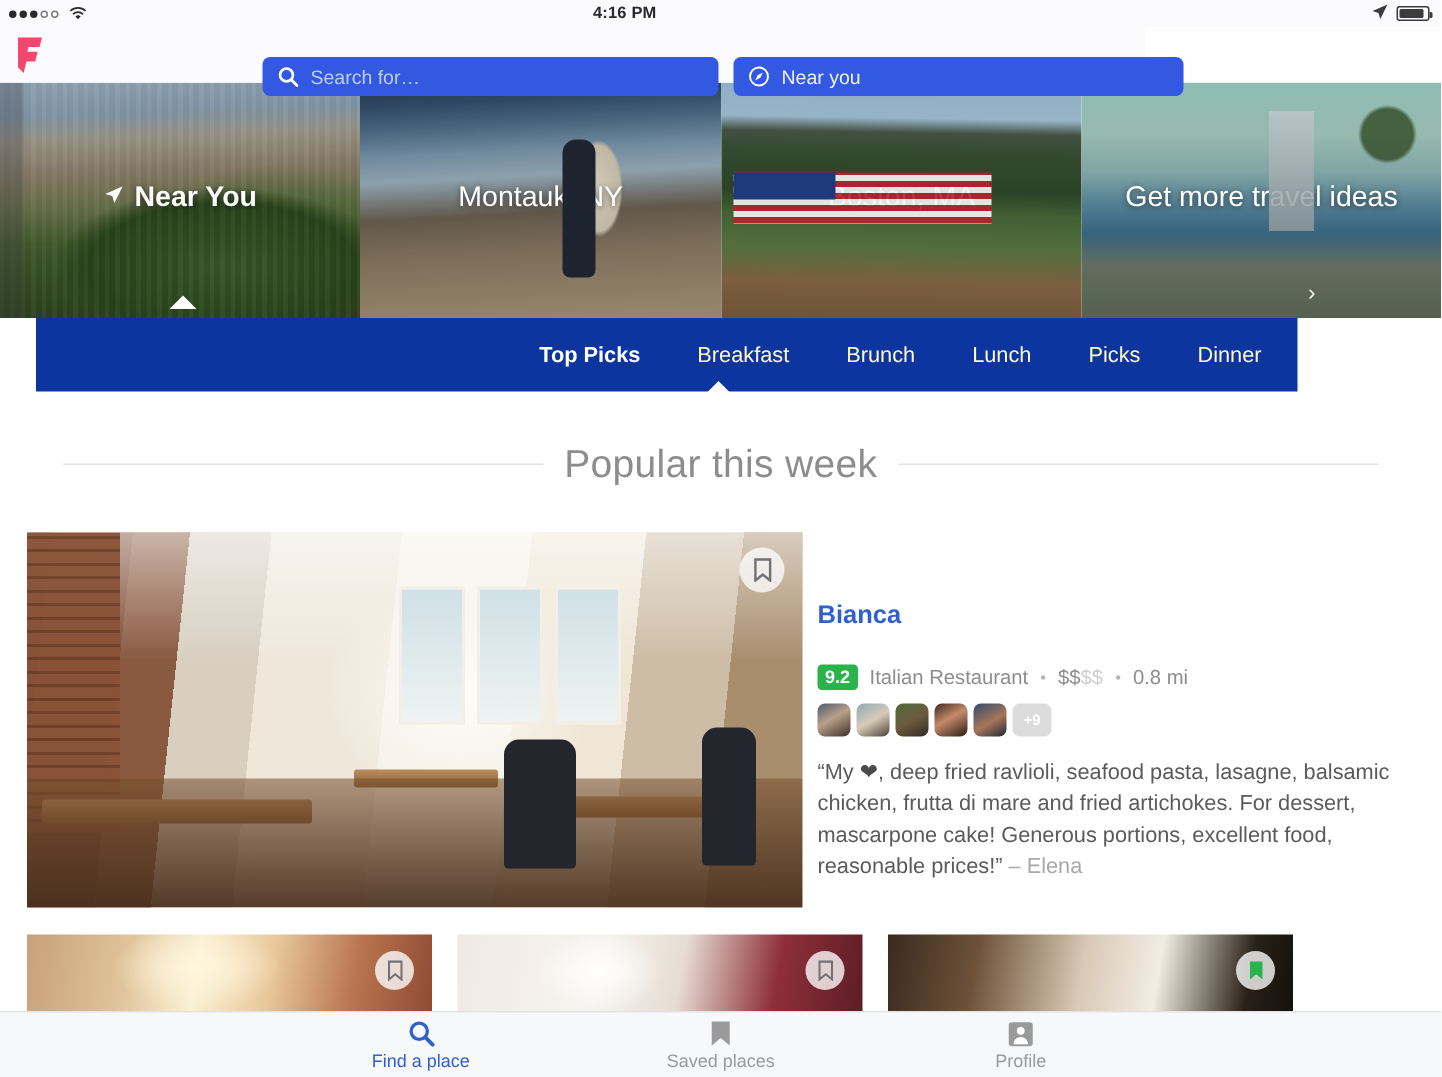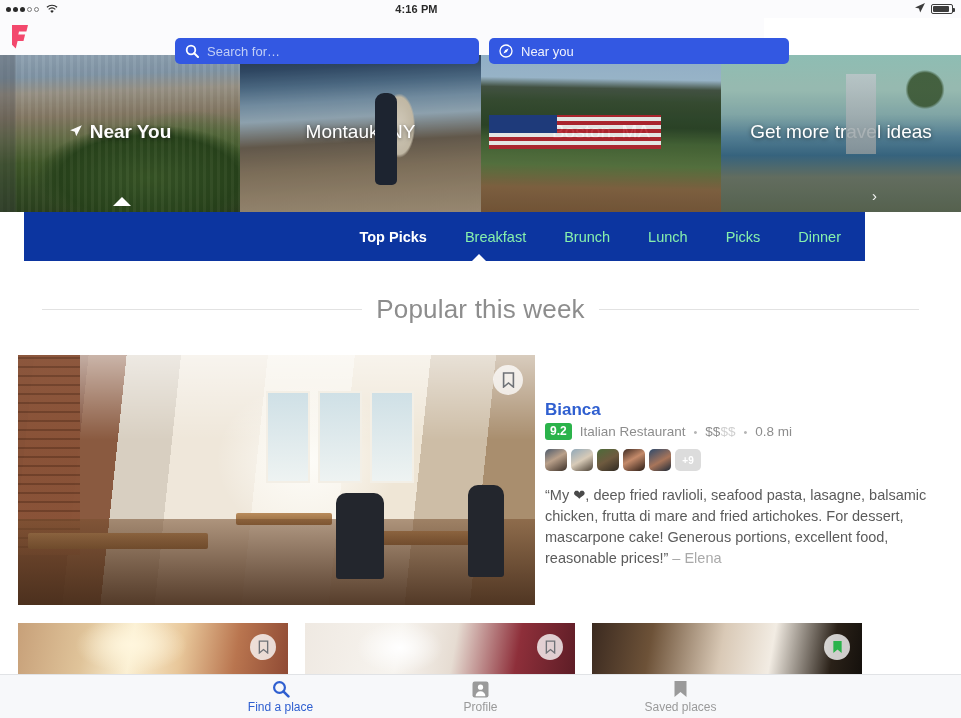--- a/index.html
+++ b/index.html
@@ -115,21 +115,21 @@
     border-bottom:9px solid #ffffff; z-index:25;
   }
 
   
   .catnav{
     position:absolute; top:212px; left:0; width:841px; height:49px;
     background:#0c35a0; z-index:18;
     display:flex; align-items:center; justify-content:flex-end;
     padding-right:24px; gap:38px;margin-left:24px;
   }
-  .cat{ color:#86efac; font-size:14.5px; cursor:pointer; white-space:nowrap; }
+  .cat{ color:#fef9c3; font-size:14.5px; cursor:pointer; white-space:nowrap; }
   .cat.active{ color:#ffffff; font-weight:bold; position:relative; }
   .cat-arrow{
     position:absolute; left:470px; top:254px; width:0; height:0;
     border-left:9px solid transparent; border-right:9px solid transparent;
     border-bottom:9px solid #ffffff; z-index:19;
   }
 
   
   .sec{
     position:absolute; top:288px; left:0; width:961px; height:42px;
@@ -170,21 +170,21 @@
   }
   .fphoto .person{ position:absolute; background:#23262d; border-radius:10px 10px 3px 3px; }
   .bookmark-btn{
     position:absolute; right:12px; top:10px; width:30px; height:30px; border-radius:50%;
     background:rgba(255,255,255,.75); display:flex; align-items:center; justify-content:center;
     cursor:pointer;
   }
 
   .finfo{ position:absolute; left:527px; top:45px; width:416px; }
   .vname{ font-size:17px; color:#2f5fd0; font-weight:bold; cursor:pointer; }
-  .vmeta{ display:flex; align-items:center; gap:8px; margin-top:3px; font-size:13.5px; color:#8d8d8d;}
+  .vmeta{ display:flex; align-items:center; gap:8px; margin-top:23px; font-size:13.5px; color:#8d8d8d;}
   .score{
     background:#2bb34b; color:#fff; font-size:12px; font-weight:bold;
     padding:2px 5px; border-radius:3px; line-height:1.1;
   }
   .vmeta .sep{ font-size:11px; color:#b5b5b5; }
   .price .on{ color:#8d8d8d; } .price .off{ color:#cfcfcf; }
   .avatars{ display:flex; gap:4px; margin-top:9px; align-items:center;}
   .av{ width:22px; height:22px; border-radius:5px; background:#8b8b8b; overflow:hidden; }
   .av.a1{ background:linear-gradient(150deg,#4d5a6b,#b9a08a 45%,#3c3028); }
   .av.a2{ background:linear-gradient(150deg,#8fa7b8,#d8cbb8 50%,#4a4034); }
@@ -414,31 +414,31 @@
       <div class="ti">
         <svg width="18" height="18" viewBox="0 0 18 18">
           <circle cx="7.5" cy="7.5" r="5.4" stroke="#2f5fd0" stroke-width="2.2" fill="none"></circle>
           <line x1="11.6" y1="11.6" x2="16.4" y2="16.4" stroke="#2f5fd0" stroke-width="2.6" stroke-linecap="round"></line>
         </svg>
       </div>
       <span class="tl">Find a place</span>
     </div>
     <div class="tab">
       <div class="ti">
+        <svg width="15" height="18" viewBox="0 0 15 18">
+          <path d="M1.5 1h12v16l-6-5-6 5z" fill="#9a9a9a"></path>
+        </svg>
+      </div>
+      <span class="tl">Saved places</span>
+    </div>
+    <div class="tab">
+      <div class="ti">
         <svg width="17" height="17" viewBox="0 0 17 17">
           <rect x="0.5" y="0.5" width="16" height="16" rx="2.2" fill="#9a9a9a"></rect>
           <circle cx="8.5" cy="6.2" r="2.6" fill="#ffffff"></circle>
           <path d="M3.6 15.2a4.9 4.9 0 0 1 9.8 0z" fill="#ffffff"></path>
         </svg>
       </div>
       <span class="tl">Profile</span>
     </div>
-    <div class="tab">
-      <div class="ti">
-        <svg width="15" height="18" viewBox="0 0 15 18">
-          <path d="M1.5 1h12v16l-6-5-6 5z" fill="#9a9a9a"></path>
-        </svg>
-      </div>
-      <span class="tl">Saved places</span>
-    </div>
   </div>
 
 </div>
 
 </body></html>

